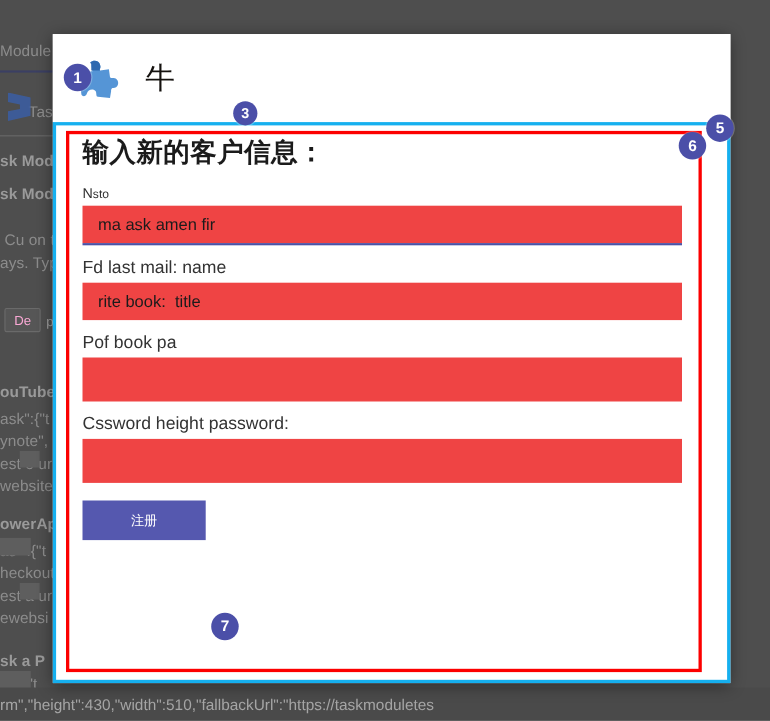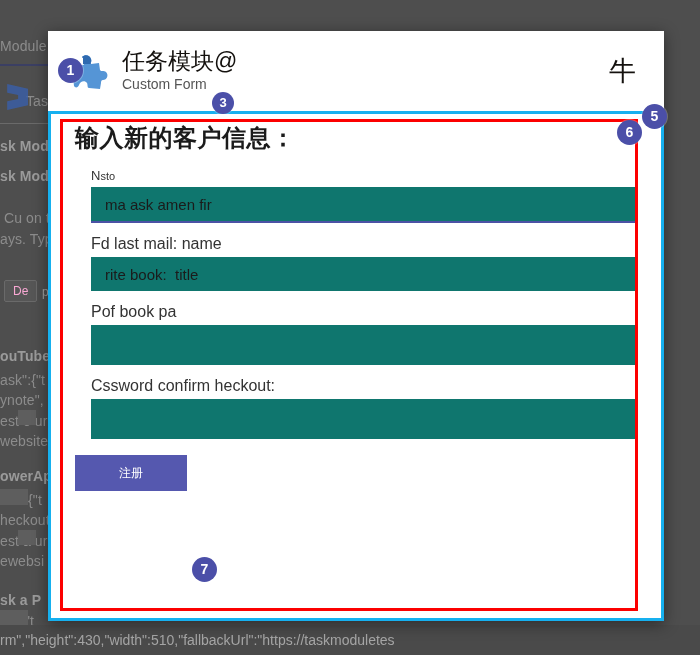--- a/index.html
+++ b/index.html
@@ -161,32 +161,32 @@
   }
 
   .form-title {
     font-size: 24px;
     font-weight: bold;
     color: #1b1b1b;
     margin: 0 0 14px 0;
     letter-spacing: .5px;
   }
 
-  .field { margin-bottom: 12px; margin-left: 16px; }
+  .field { margin-bottom: 12px; }
   .field-label {
     font-size: 13px;
     color: #333333;
     margin-bottom: 4px;
     white-space: nowrap;
   }
   .field-label.big { font-size: 16px; }
   .field-label .sub { font-size: 11px; }
 
   .field-input {
-    background: #0f766e;
+    background: #ef4444;
     border: none;
     width: 545px;
     height: 34px;
     box-sizing: border-box;
     padding: 0 0 0 14px;
     font-size: 15px;
     color: #1b1b1b;
     font-family: "Liberation Sans", sans-serif;
     outline: none;
     display: block;
@@ -283,24 +283,20 @@
 
   <div class="dialog">
 
     <div class="dialog-header">
       <div class="puzzle-icon">
         <svg viewBox="0 0 44 40" width="44" height="40" aria-hidden="true">
           <path d="M14 6 C17 3 22 4 23 8 C24 11 22 12 23 13 L31 12 L32 19 C33 21 36 19 38 21 C41 24 39 29 35 29 C33 29 33 31 33 32 L32 38 L21 37 C19 37 20 34 19 32 C17 29 12 30 11 34 C10 37 7 37 6 35 L5 26 L12 25 C14 25 13 22 12 20 C10 17 13 13 16 14 L15 7 Z" fill="#5595d6"></path>
           <path d="M14 6 C17 3 22 4 23 8 C24 11 22 12 23 13 L20 13 L15 13 L15 7 Z" fill="#2f6ab0"></path>
         </svg>
       </div>
-      <div class="header-texts">
-        <div class="header-title">任务模块@</div>
-        <div class="header-subtitle">Custom Form</div>
-      </div>
       <div class="header-close">牛</div>
     </div>
 
     <div class="cyan-frame"></div>
     <div class="red-frame"></div>
 
     <div class="dialog-body">
       <div class="form-title">输入新的客户信息：</div>
       <div id="fields">
           <div class="field">
@@ -310,21 +306,21 @@
           </div>
           <div class="field">
             <div class="field-label big">Fd last mail:  name</div>
             <input type="text" class="field-input" value="rite book:  title" style="">
           </div>
           <div class="field">
             <div class="field-label big">Pof book pa</div>
             <input type="text" class="field-input tall" style="">
           </div>
           <div class="field">
-            <div class="field-label big">Cssword confirm heckout:</div>
+            <div class="field-label big">Cssword height password:</div>
             <input type="text" class="field-input tall" style="">
           </div>
         </div>
 
       <div class="submit-row">
         <button class="submit-btn">注册</button>
       </div>
     </div>
   </div>
 

